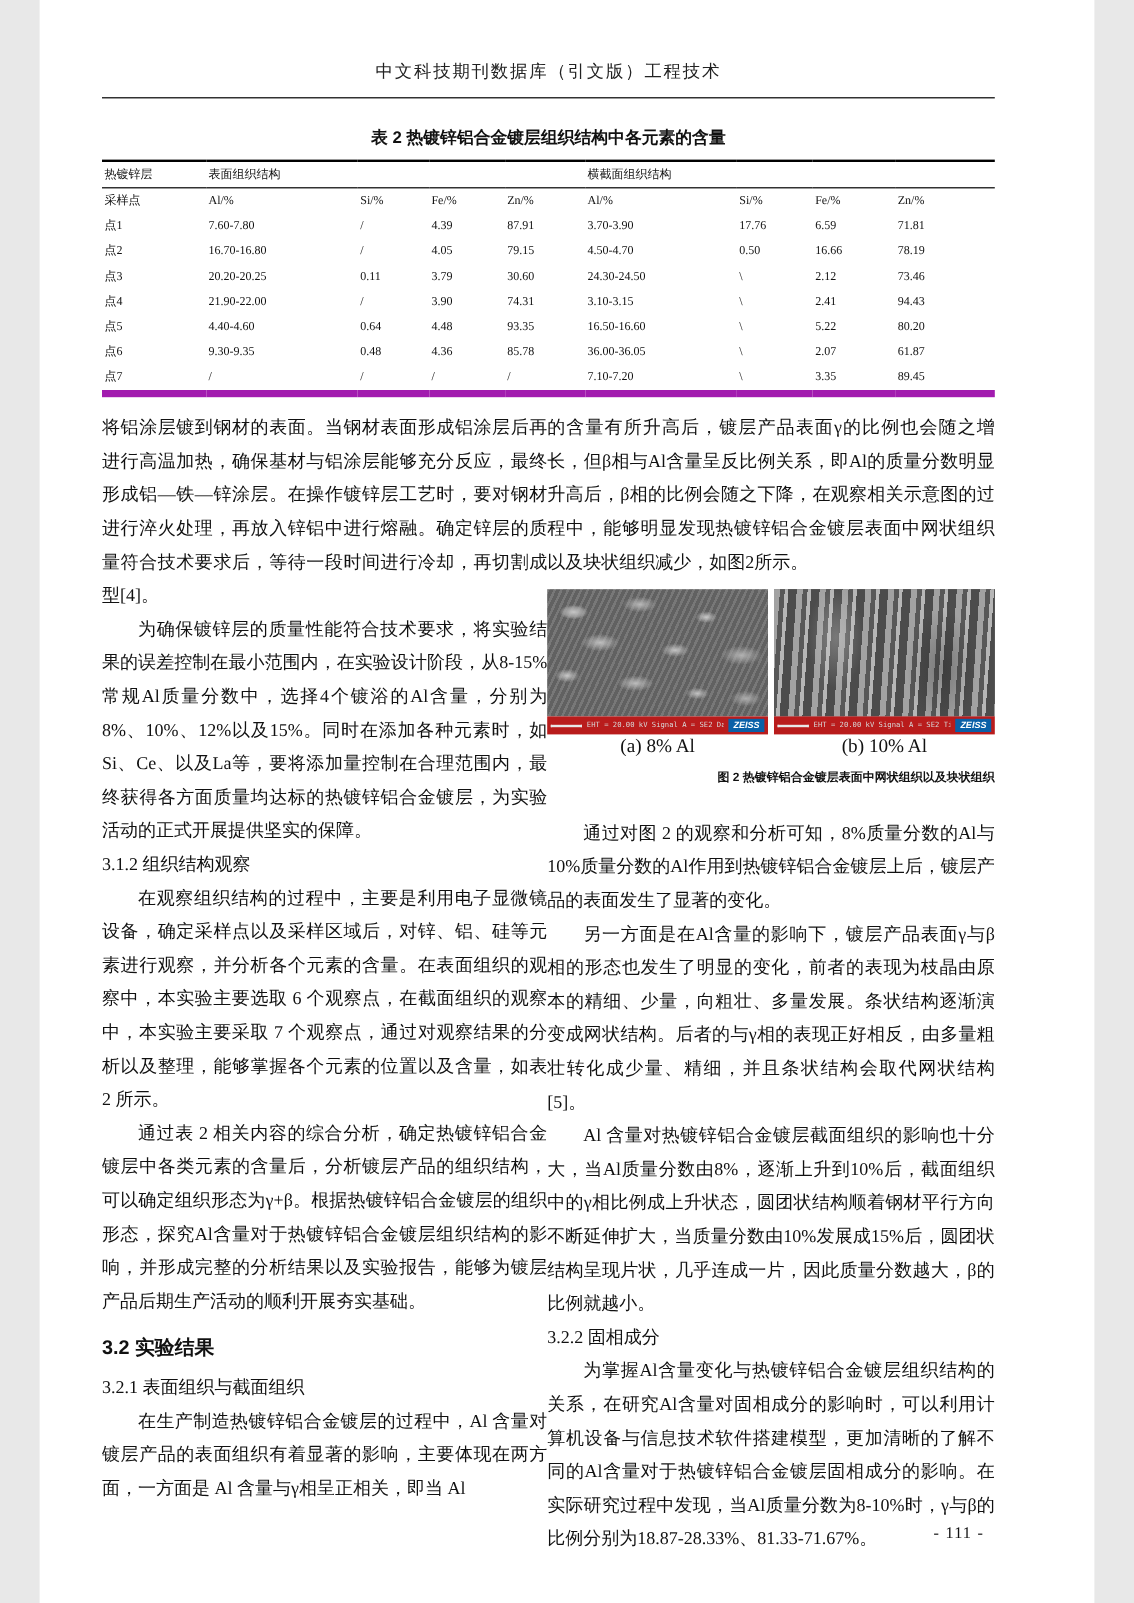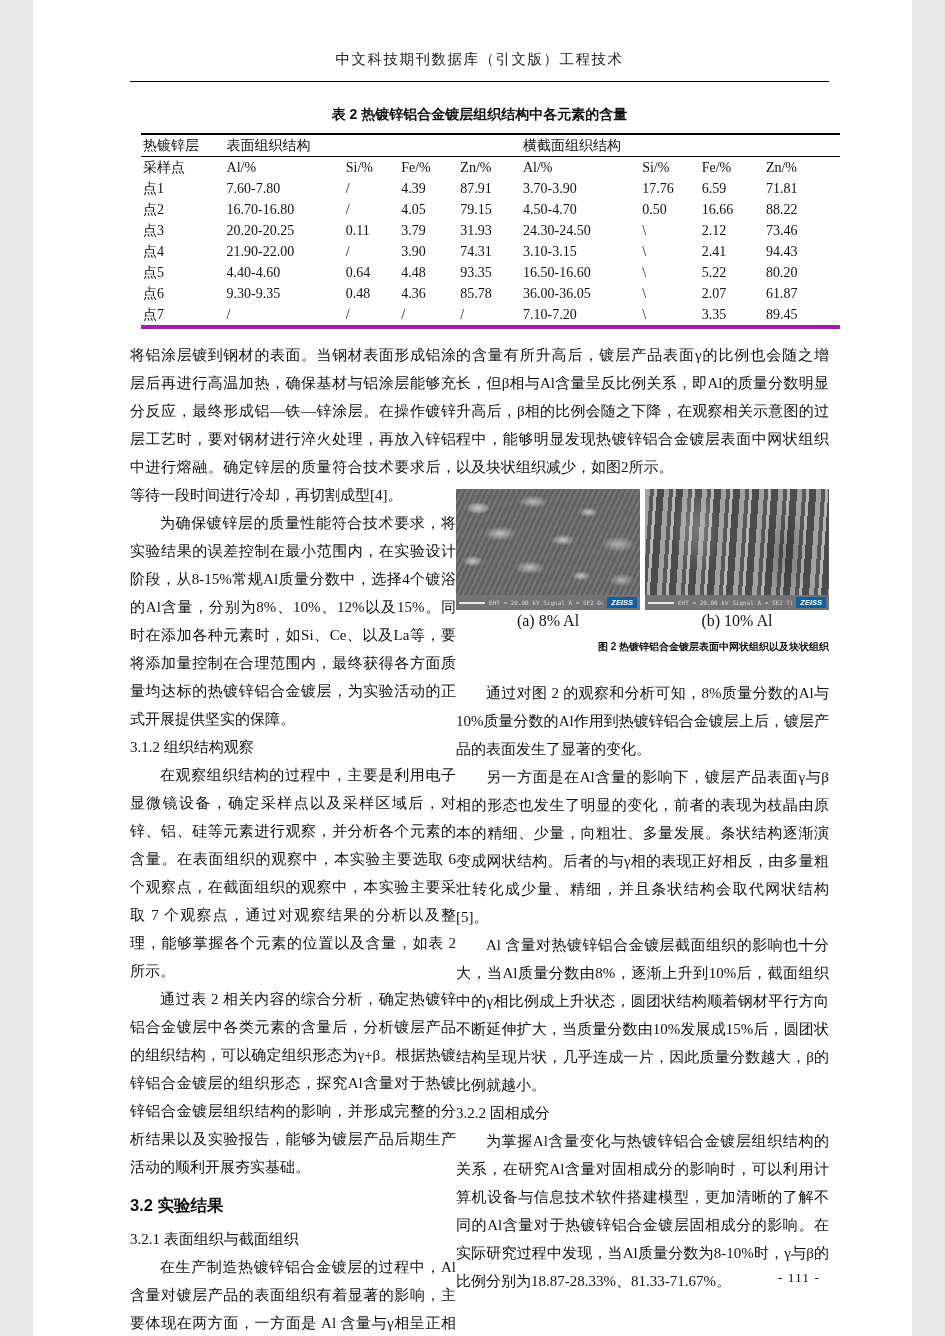--- a/index.html
+++ b/index.html
@@ -4,21 +4,21 @@
 <style>
   html,body{margin:0;padding:0;background:#e8e8e8;}
   .page{
     position:relative;
     width:879px;height:1336px;
     margin:0 auto;
     background:#ffffff;
     font-family:"Liberation Serif","DejaVu Serif",serif;
     color:#111;
     box-sizing:border-box;
-    padding:50px 83px 0 97px;
+    padding:50px 83px 0 52px;
     overflow:hidden;
   }
   
   .journal-header{
     text-align:center;
     font-size:14.5px;
     letter-spacing:1.5px;
     color:#222;
     padding-bottom:8px;
   }
@@ -30,24 +30,23 @@
     text-align:center;
     font-family:Liberation Sans, sans-serif;
     font-weight:bold;
     font-size:14px;
     margin:24px 0 9px 0;
   }
   table.data{
     width:100%;
     border-collapse:collapse;
     border-top:2px solid #000;
-    border-bottom:4px solid #a21caf;
-    font-size:14px;
+    border-bottom:6px solid #a21caf;
+    font-size:10px;
     line-height:19px;
-    margin-left:11px;
   }
   table.data th, table.data td{
     text-align:left;
     font-weight:normal;
     padding:1px 2px;
     white-space:nowrap;
   }
   tr.group-row th{border-bottom:1px solid #000;}
   
   .columns{display:flex;margin-top:12px;}
@@ -81,21 +80,21 @@
       repeating-linear-gradient(115deg, rgba(255,255,255,.07) 0 2px, rgba(0,0,0,.12) 2px 5px);
   }
   .sem-b{
     background-color:#666;
     background-image:
       radial-gradient(34px 60px at 28% 38%, rgba(225,225,225,.30), transparent 70%),
       radial-gradient(42px 70px at 76% 62%, rgba(25,25,25,.30), transparent 70%),
       repeating-linear-gradient(94deg, #a2a2a2 0 5px, #585858 5px 9px, #b6b6b6 9px 12px, #4c4c4c 12px 19px);
   }
   .sem-bar{
-    height:15px;background:#737373;
+    height:15px;background:#b91c1c;
     display:flex;align-items:center;gap:4px;
     padding:0 3px;box-sizing:border-box;
   }
   .scalebar{
     width:24px;height:2px;background:#e8e8e8;
     border-left:1px solid #e8e8e8;border-right:1px solid #e8e8e8;
     flex:0 0 auto;
   }
   .sem-meta{
     color:#d8d8d8;font-size:6px;line-height:7px;
@@ -176,28 +175,28 @@
         </tr>
         <tr>
           <td>点2</td>
           <td>16.70-16.80</td>
           <td>/</td>
           <td>4.05</td>
           <td>79.15</td>
           <td>4.50-4.70</td>
           <td>0.50</td>
           <td>16.66</td>
-          <td>88.22</td>
+          <td>78.19</td>
         </tr>
         <tr>
           <td>点3</td>
           <td>20.20-20.25</td>
           <td>0.11</td>
           <td>3.79</td>
-          <td>31.93</td>
+          <td>30.60</td>
           <td>24.30-24.50</td>
           <td>\</td>
           <td>2.12</td>
           <td>73.46</td>
         </tr>
         <tr>
           <td>点4</td>
           <td>21.90-22.00</td>
           <td>/</td>
           <td>3.90</td>

